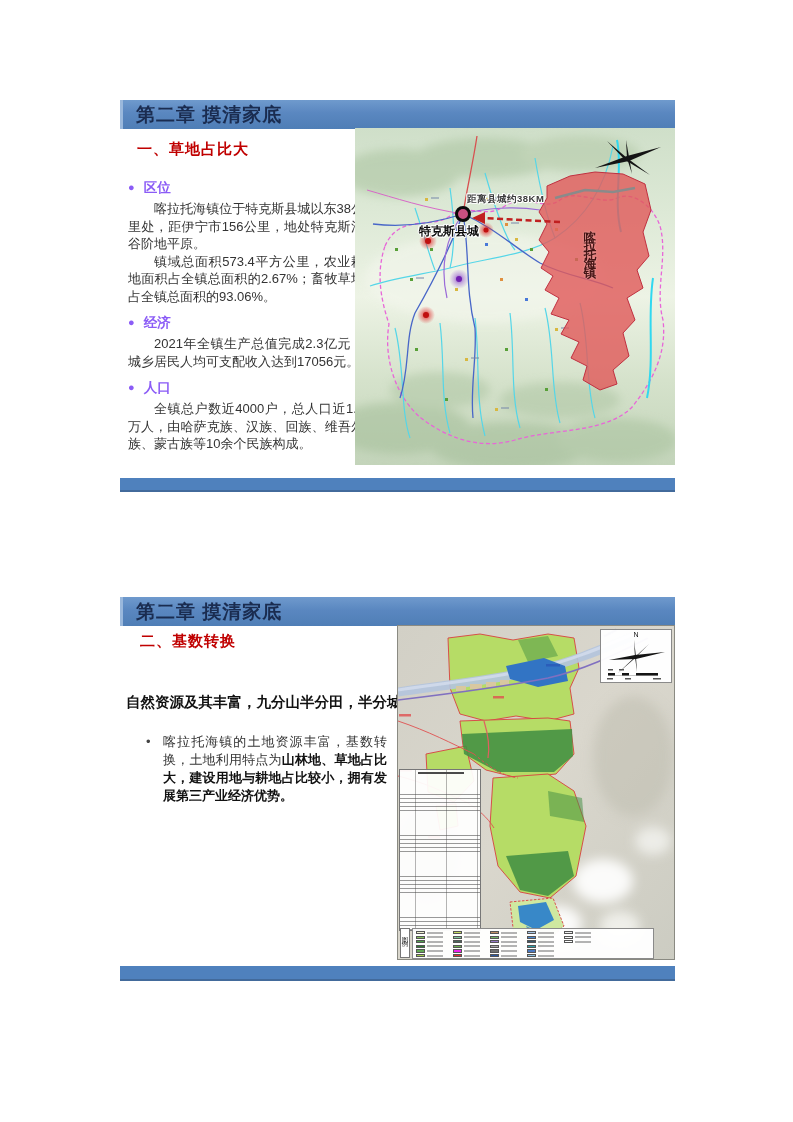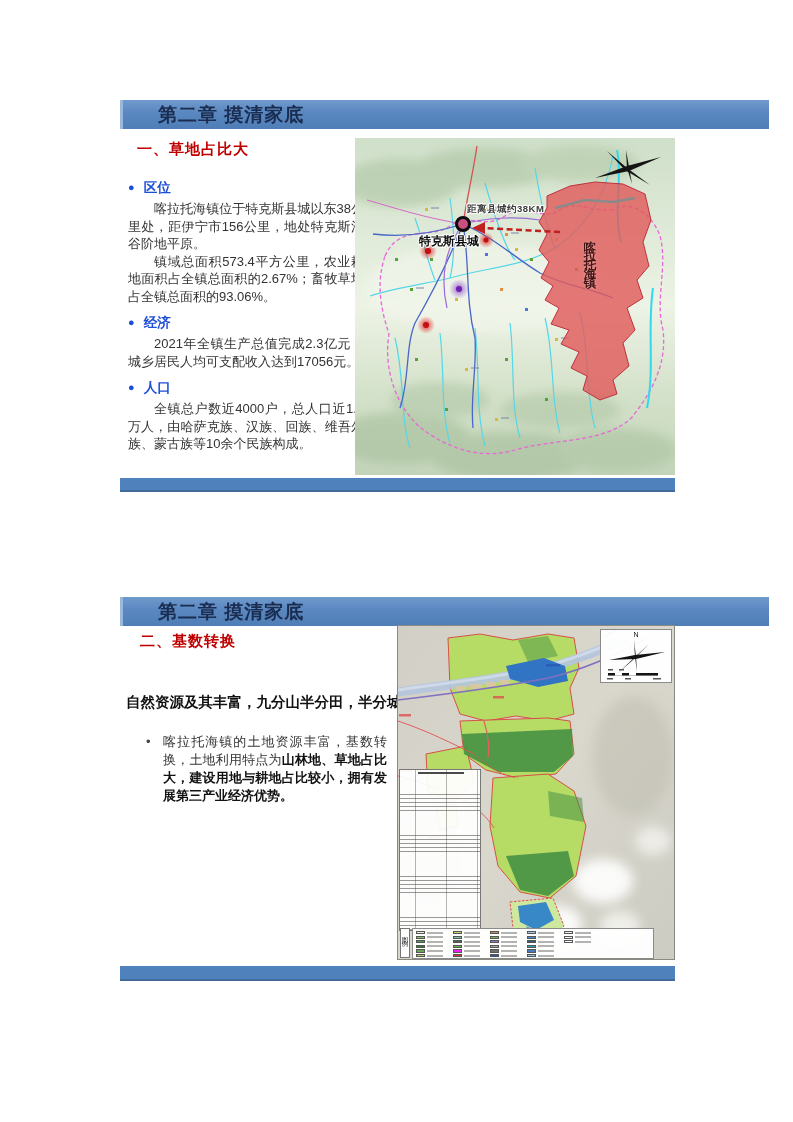--- a/index.html
+++ b/index.html
@@ -1,28 +1,28 @@
 <!DOCTYPE html>
 <html><head>
 <meta charset="utf-8">
 <style>
   html,body{margin:0;padding:0;background:#fff;}
   .page{position:relative;width:793px;height:1122px;background:#ffffff;overflow:hidden;
         font-family:"Liberation Sans","DejaVu Sans",sans-serif;}
   .slide{position:absolute;left:120px;width:555px;}
   
-  .banner{position:absolute;left:0;top:0;width:649px;height:29px;
+  .banner{position:absolute;left:0;top:0;width:555px;height:29px;
           background:linear-gradient(180deg,#6f9acd 0%,#5a87c0 45%,#4f7eb6 100%);
-          border-left:3px solid #9ab8dc;box-sizing:border-box;padding-left:22px;}
+          border-left:3px solid #9ab8dc;box-sizing:border-box;}
   .banner .btxt{font-size:19px;font-weight:bold;color:#1a2c50;line-height:29px;padding-left:13px;
                 letter-spacing:1px;}
   .red-head{position:absolute;font-size:15px;font-weight:bold;color:#c00000;letter-spacing:1px;}
   
   .col1{position:absolute;left:8px;top:70px;width:236px;color:#3a3a3a;}
-  .sec-label{font-size:13.5px;font-weight:bold;color:#1d4ed8;margin:9px 0 3px 0;}
+  .sec-label{font-size:13.5px;font-weight:bold;color:#8b5cf6;margin:9px 0 3px 0;}
   .sec-label .dot{display:inline-block;margin-right:9px;font-size:11px;transform:translateY(-1px);}
   .sec-body{font-size:13px;line-height:17.5px;text-indent:2em;text-align:justify;margin:0;color:#333;}
   
   .footbar{position:absolute;left:0;width:555px;background:#4f81bd;border-bottom:2px solid #426a9b;}
   
   .mapbox{position:absolute;overflow:hidden;}
   .map2frame{border:1px solid #8a8a82;box-sizing:border-box;background:#d5d3c9;}
   .ov{position:absolute;}
   .halo{text-shadow:-1px 0 0 #fff,1px 0 0 #fff,0 -1px 0 #fff,0 1px 0 #fff,1px 1px 0 #fff,-1px -1px 0 #fff;}
   .seat-label{font-size:12px;font-weight:bold;color:#0a0a0a;white-space:nowrap;}
@@ -77,21 +77,21 @@
         <span class="dot">●</span><span>经济</span>
       </div>
       <p class="sec-body">2021年全镇生产总值完成2.3亿元；城乡居民人均可支配收入达到17056元。</p>
 
       <div class="sec-label">
         <span class="dot">●</span><span>人口</span>
       </div>
       <p class="sec-body">全镇总户数近4000户，总人口近1.4万人，由哈萨克族、汉族、回族、维吾尔族、蒙古族等10余个民族构成。</p>
     </div>
 
-    <div class="mapbox" style="left:235px;top:38px;width:320px;height:337px;">
+    <div class="mapbox" style="left:235px;top:28px;width:320px;height:337px;">
       <svg width="320" height="337" viewBox="0 0 320 337">
         <defs>
           <linearGradient id="g1" x1="0" y1="0" x2="0" y2="1">
             <stop offset="0" stop-color="#cfdfc9"></stop>
               <stop offset=".25" stop-color="#dde9d6"></stop>
             <stop offset=".5" stop-color="#edf3e5"></stop>
               <stop offset=".75" stop-color="#d5e2cb"></stop>
             <stop offset="1" stop-color="#c3d4ba"></stop>
           </linearGradient>
           <filter id="blur3" x="-50%" y="-50%" width="200%" height="200%">

